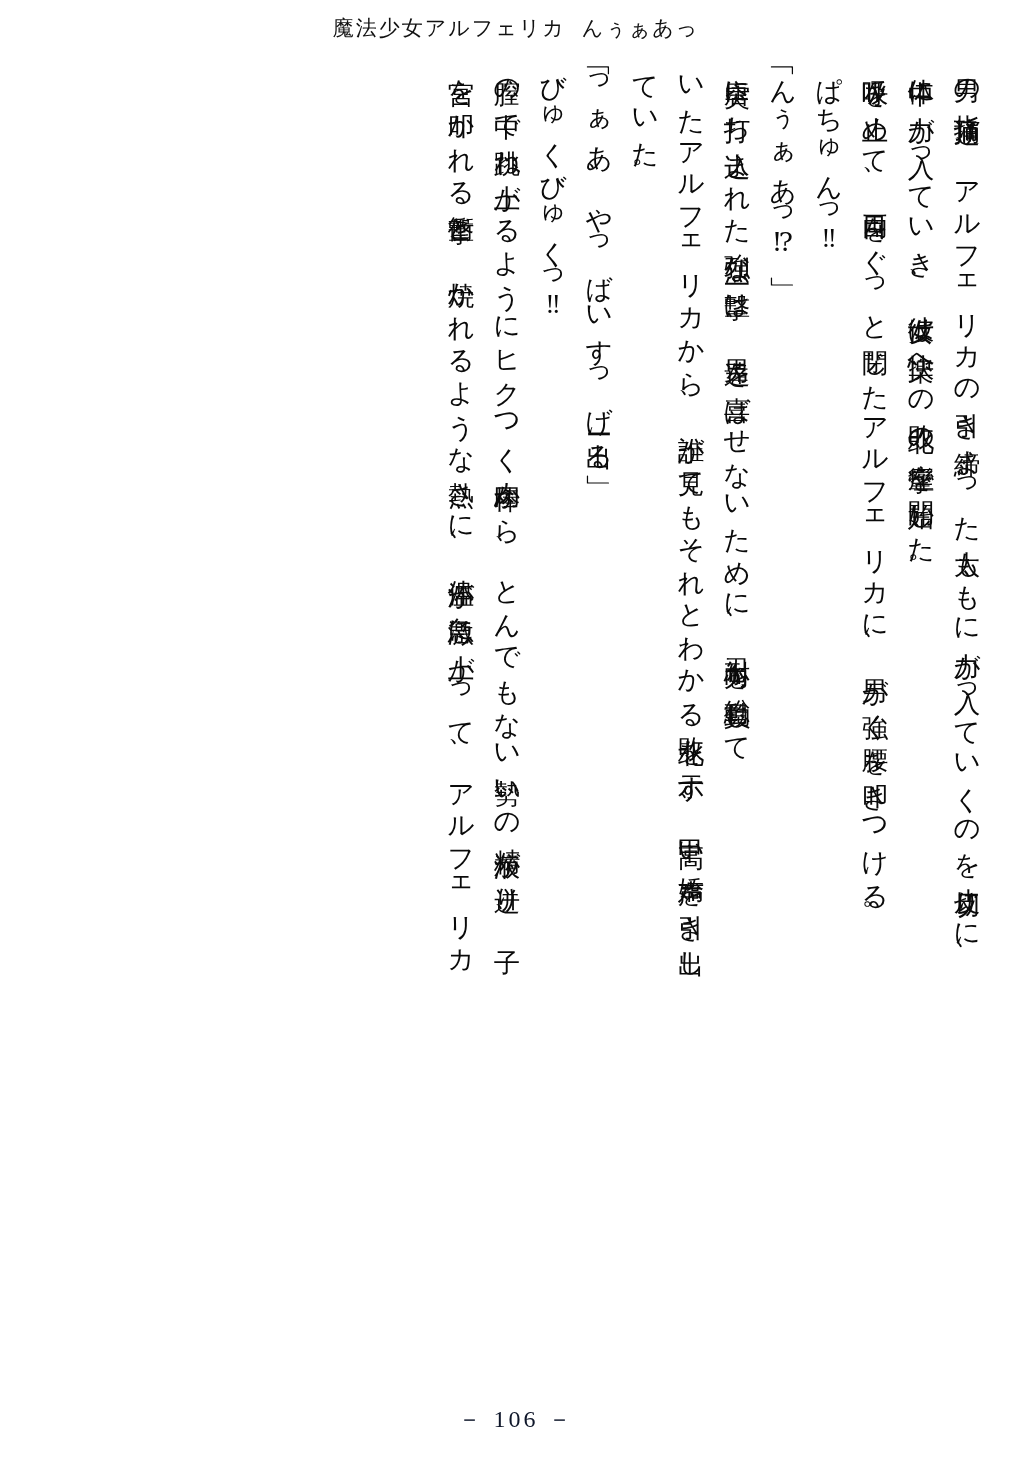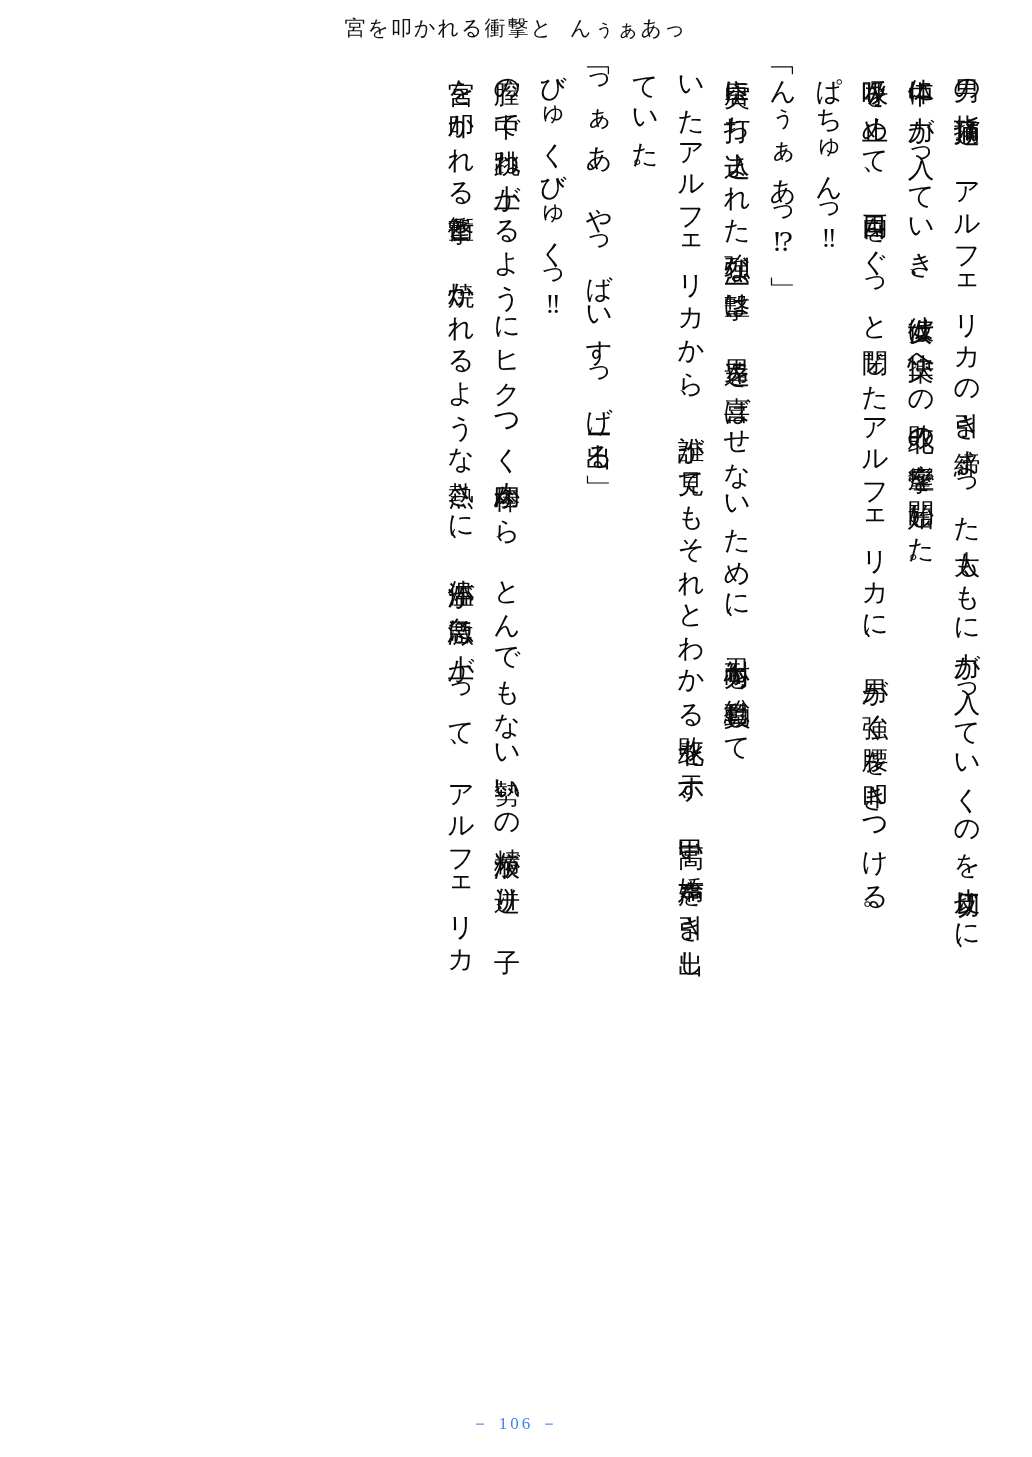--- a/index.html
+++ b/index.html
@@ -54,32 +54,32 @@
     white-space: nowrap;
     color: #0a0a0a;
     font-family: "Liberation Serif", "DejaVu Serif", serif;
   }
   .footer {
     position: absolute;
     bottom: 22px;
     left: 0;
     width: 1032px;
     text-align: center;
-    font-size: 17px;
+    font-size: 24px;
     letter-spacing: 3px;
-    color: #3b82f6;
+    color: #0f172a;
   }
 </style>
 </head>
 <body>
 
 <div class="page">
 
   <div class="header">
-    <span>宮を叩かれる衝撃と</span><span class="title-gap"></span><span>んぅぁあっ</span>
+    <span>魔法少女アルフェリカ</span><span class="title-gap"></span><span>んぅぁあっ</span>
   </div>
 
   <div class="body-area">
     <div class="vline">男の指摘通り、アルフェリカの引き締まった太ももに力が入っていくのを皮切りに、</div>
     <div class="vline">体中に力が入っていき、彼女は快楽への敗北の痙攣を開始した。</div>
     <div class="vline">呼吸を止めて、両目をぐっと閉じたアルフェリカに、男が強く腰を叩きつける。</div>
     <div class="vline">ぱちゅんっ‼</div>
     <div class="vline">「んぅぁあっ⁉」</div>
     <div class="vline">唐突に打ち込まれた強烈な一撃は、男達を喜ばせないために、忍耐力を総動員して</div>
     <div class="vline">いたアルフェリカから、誰が見てもそれとわかる敗北を示す、甲高い嬌声を引き出し</div>

